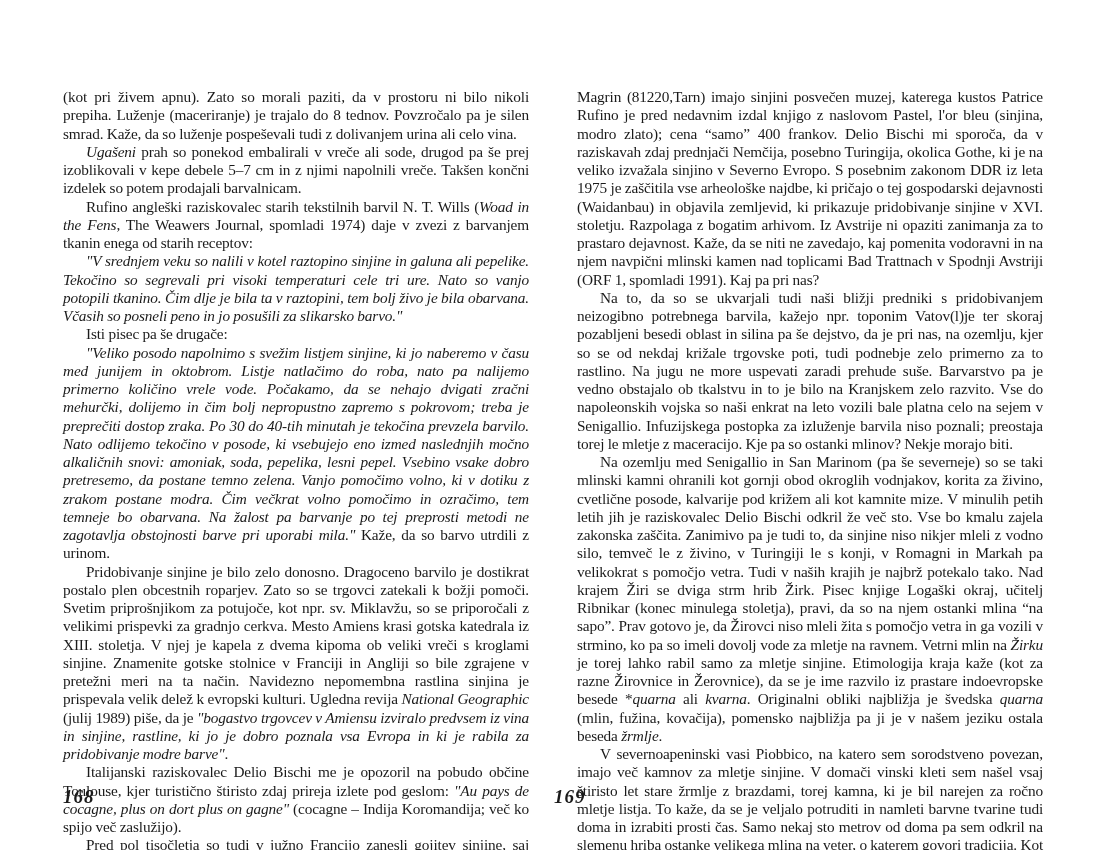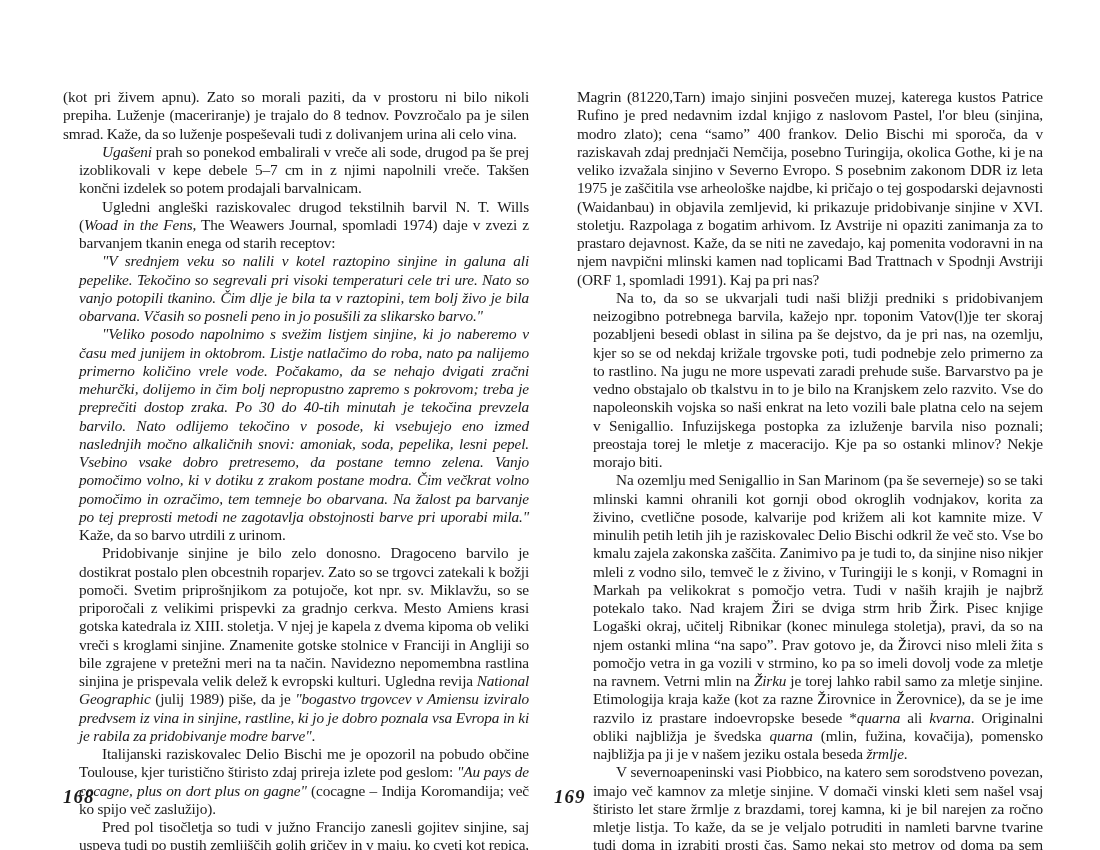--- a/index.html
+++ b/index.html
@@ -9,39 +9,40 @@
   }
   .spread { position: relative; width: 1100px; height: 850px; }
   .page { position: absolute; top: 88px; width: 466px; }
   .page.left { left: 63px; }
   .page.right { left: 577px; }
   .text {
     font-size: 15.3px; line-height: 18.25px; text-align: justify;
     hyphens: none; letter-spacing: -0.15px; word-spacing: -0.2px;
   }
   .text p { margin: 0; text-indent: 0; }
-  .text p.ind { text-indent: 23px; margin-left: 16px; }
+  .text p.ind { text-indent: 23px; }
   .text i { font-style: italic; }
   .pagenum {
     position: absolute; top: 786px; width: 466px; text-align: left;
     font-size: 19px; font-weight: bold; font-style: italic; letter-spacing: 1px;
   }
   .pagenum.left { left: 63px; }
   .pagenum.right { left: 554px; }
 </style>
 </head>
 <body>
 
 <div class="spread">
   <div class="page left">
     <div class="text">
         <p><span>(kot pri živem apnu). Zato so morali paziti, da v prostoru ni bilo nikoli prepiha. Luženje (maceriranje) je trajalo do 8 tednov. Povzročalo pa je silen smrad. Kaže, da so luženje pospeševali tudi z dolivanjem urina ali celo vina.</span></p>
         <p class="ind"><i>Ugašeni</i><span> prah so ponekod embalirali v vreče ali sode, drugod pa še prej izoblikovali v kepe debele 5–7 cm in z njimi napolnili vreče. Takšen končni izdelek so potem prodajali barvalnicam.</span></p>
-        <p class="ind"><span>Ugledni angleški raziskovalec drugod tekstilnih barvil N. T. Wills (</span><i>Woad in the Fens</i><span>, The Weawers Journal, spomladi 1974) daje v zvezi z barvanjem tkanin enega od starih receptov:</span></p>
+        <p class="ind"><span>Rufino angleški raziskovalec starih tekstilnih barvil N. T. Wills (</span><i>Woad in the Fens</i><span>, The Weawers Journal, spomladi 1974) daje v zvezi z barvanjem tkanin enega od starih receptov:</span></p>
         <p class="ind"><i>"V srednjem veku so nalili v kotel raztopino sinjine in galuna ali pepelike. Tekočino so segrevali pri visoki temperaturi cele tri ure. Nato so vanjo potopili tkanino. Čim dlje je bila ta v raztopini, tem bolj živo je bila obarvana. Včasih so posneli peno in jo posušili za slikarsko barvo."</i></p>
+        <p class="ind"><span>Isti pisec pa še drugače:</span></p>
         <p class="ind"><i>"Veliko posodo napolnimo s svežim listjem sinjine, ki jo naberemo v času med junijem in oktobrom. Listje natlačimo do roba, nato pa nalijemo primerno količino vrele vode. Počakamo, da se nehajo dvigati zračni mehurčki, dolijemo in čim bolj nepropustno zapremo s pokrovom; treba je preprečiti dostop zraka. Po 30 do 40-tih minutah je tekočina prevzela barvilo. Nato odlijemo tekočino v posode, ki vsebujejo eno izmed naslednjih močno alkaličnih snovi: amoniak, soda, pepelika, lesni pepel. Vsebino vsake dobro pretresemo, da postane temno zelena. Vanjo pomočimo volno, ki v dotiku z zrakom postane modra. Čim večkrat volno pomočimo in ozračimo, tem temneje bo obarvana. Na žalost pa barvanje po tej preprosti metodi ne zagotavlja obstojnosti barve pri uporabi mila."</i><span> Kaže, da so barvo utrdili z urinom.</span></p>
         <p class="ind"><span>Pridobivanje sinjine je bilo zelo donosno. Dragoceno barvilo je dostikrat postalo plen obcestnih roparjev. Zato so se trgovci zatekali k božji pomoči. Svetim priprošnjikom za potujoče, kot npr. sv. Miklavžu, so se priporočali z velikimi prispevki za gradnjo cerkva. Mesto Amiens krasi gotska katedrala iz XIII. stoletja. V njej je kapela z dvema kipoma ob veliki vreči s kroglami sinjine. Znamenite gotske stolnice v Franciji in Angliji so bile zgrajene v pretežni meri na ta način. Navidezno nepomembna rastlina sinjina je prispevala velik delež k evropski kulturi. Ugledna revija </span><i>National Geographic</i><span> (julij 1989) piše, da je </span><i>"bogastvo trgovcev v Amiensu izviralo predvsem iz vina in sinjine, rastline, ki jo je dobro poznala vsa Evropa in ki je rabila za pridobivanje modre barve"</i><span>.</span></p>
         <p class="ind"><span>Italijanski raziskovalec Delio Bischi me je opozoril na pobudo občine Toulouse, kjer turistično štiristo zdaj prireja izlete pod geslom: </span><i>"Au pays de cocagne, plus on dort plus on gagne"</i><span> (cocagne – Indija Koromandija; več ko spijo več zaslužijo).</span></p>
         <p class="ind"><span>Pred pol tisočletja so tudi v južno Francijo zanesli gojitev sinjine, saj uspeva tudi po pustih zemljiščih golih gričev in v maju, ko cveti kot repica, krasi krajino. Angleški raziskovalec Norman Wills pravi, da sinjina raste spontano tudi v Glocestershireu in pri Karsu v vzhodni Turčiji. V francoskem mestu Château de</span></p>
       </div>
   </div>
   <div class="pagenum left">168</div>
 
   <div class="page right">
     <div class="text">

